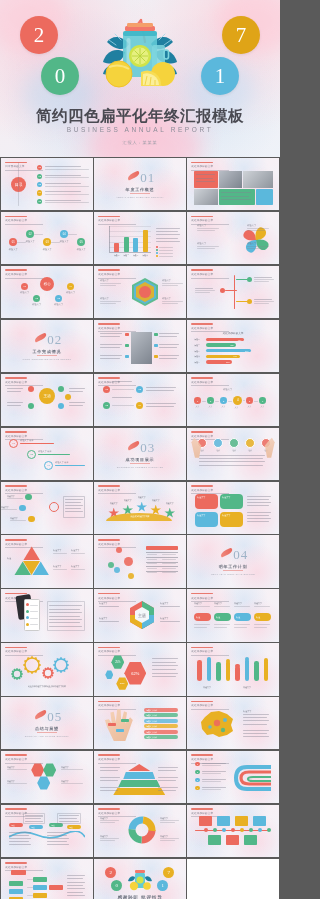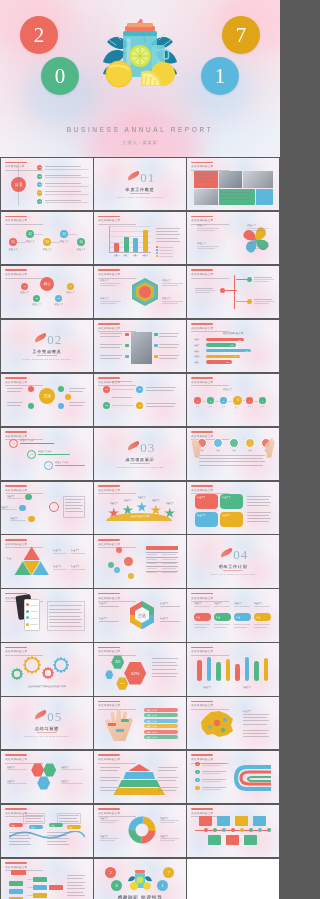--- a/index.html
+++ b/index.html
@@ -183,20 +183,21 @@
     <div class="num-circle" id="c0" style="background:#52b788">
         <span>0</span>
       </div>
     <div class="num-circle" id="c7" style="background:#dfa417">
         <span>7</span>
       </div>
     <div class="num-circle" id="c1" style="background:#5bb8dc">
         <span>1</span>
       </div>
 
+    <div class="cover-title">简约四色扁平化年终汇报模板</div>
     <div class="cover-sub">BUSINESS ANNUAL REPORT</div>
     <div class="cover-byline">汇报人：某某某</div>
   </div>
 
   <div class="grid" id="grid">
       <div class="slide">
         <div class="s-title">
           <div class="bar"></div>
           <div class="tx">目录页标题文字</div>
           <div class="tline"></div>

